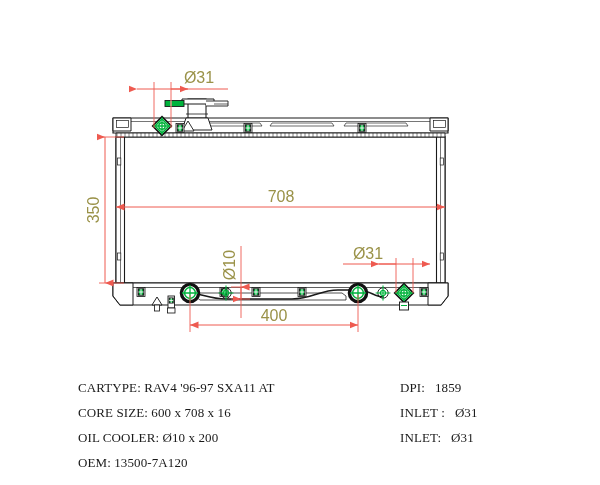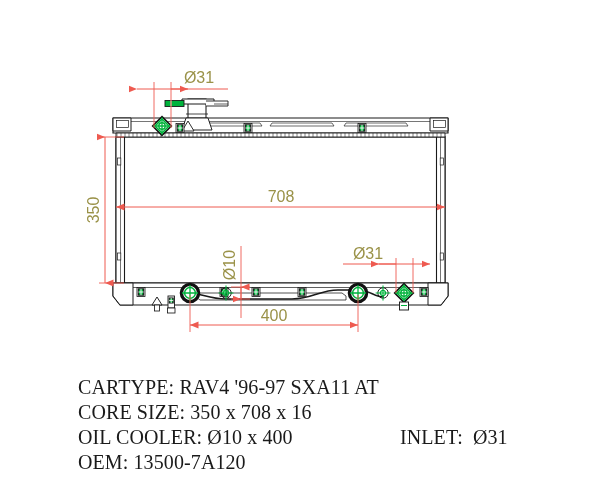--- a/index.html
+++ b/index.html
@@ -20,21 +20,21 @@
     position:absolute;
     left:0;top:375px;
     width:600px;
     font-family:"Liberation Serif","DejaVu Serif",serif;
     color:#1a1a1a;
   }
   .specrow{
     position:relative;
     height:25px;
     line-height:25px;
-    font-size:20px;
+    font-size:13px;
     letter-spacing:0.1px;
     white-space:nowrap;
   }
   .sp-left{position:absolute;left:78px;top:0;}
   .sp-right{position:absolute;left:400px;top:0;}
   .num-pad{padding-left:10px;}
 </style>
 </head>
 <body>
 
@@ -284,28 +284,30 @@
       </g>
 
     </g>
   </svg>
   </div>
 
   <div class="specs">
 
     <div class="specrow">
       <span class="sp-left"><span>CARTYPE:</span> <span>RAV4 '96-97  SXA11  AT</span></span>
+      <span class="sp-right"><span>DPI:</span><span class="num-pad">1859</span></span>
     </div>
 
     <div class="specrow">
-      <span class="sp-left"><span>CORE SIZE:</span> <span>350 x 708 x 16</span></span>
+      <span class="sp-left"><span>CORE SIZE:</span> <span>600 x 708 x 16</span></span>
+      <span class="sp-right"><span>INLET :</span><span class="num-pad">Ø31</span></span>
     </div>
 
     <div class="specrow">
-      <span class="sp-left"><span>OIL COOLER:</span> <span>Ø10 x 400</span></span>
+      <span class="sp-left"><span>OIL COOLER:</span> <span>Ø10 x 200</span></span>
       <span class="sp-right"><span>INLET:</span><span class="num-pad">Ø31</span></span>
     </div>
 
     <div class="specrow">
       <span class="sp-left"><span>OEM:</span> <span>13500-7A120</span></span>
     </div>
 
   </div>
 
 </div>

